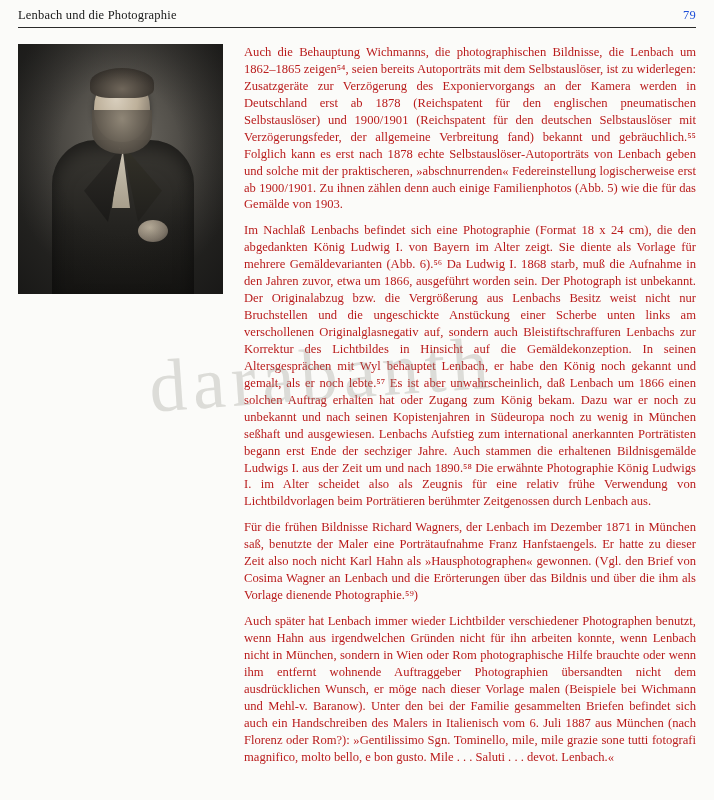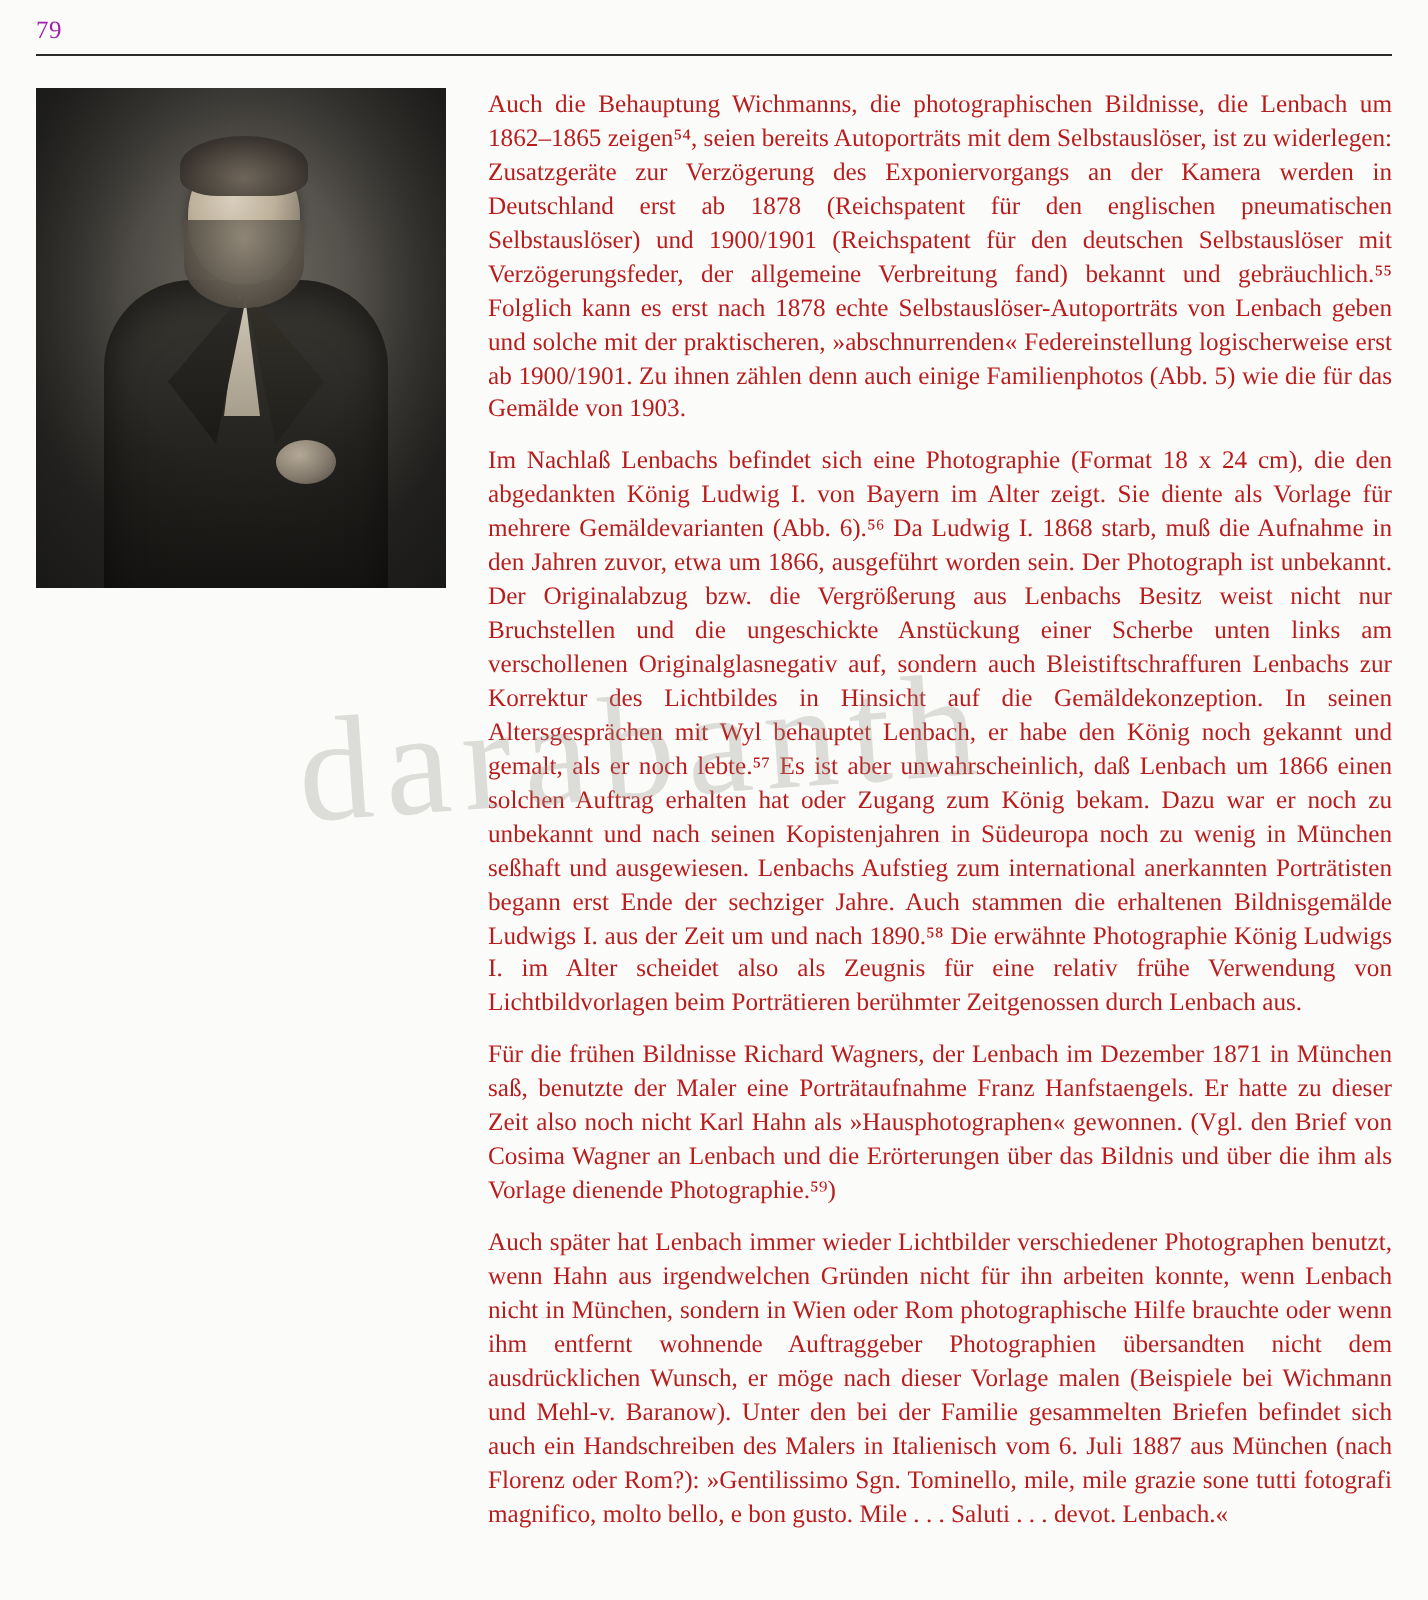--- a/index.html
+++ b/index.html
@@ -35,21 +35,21 @@
     letter-spacing: 0.2px;
   }
   .header .running-title {
     font-family: "Liberation Serif", serif;
     font-size: 12.5px;
     color: #171717;
   }
   .header .folio {
     font-family: "Liberation Serif", serif;
     font-size: 12.5px;
-    color: #a21caf;
+    color: #1d4ed8;
   }
   .rule {
     position: absolute;
     left: 18px;
     top: 27px;
     width: 678px;
     height: 1px;
     background: #2a2a2a;
   }
 
@@ -203,20 +203,21 @@
   .watermark span {
     display: block;
   }
 </style>
 </head>
 <body>
 
 <div class="page">
 
   <div class="header">
+    <div class="running-title">Lenbach und die Photographie</div>
     <div class="folio">79</div>
   </div>
   <div class="rule"></div>
 
   <div class="figure">
     <div class="figure-img">
       <div class="bg"></div>
       <div class="body"></div>
       <div class="shirt"></div>
       <div class="lapelL"></div>

